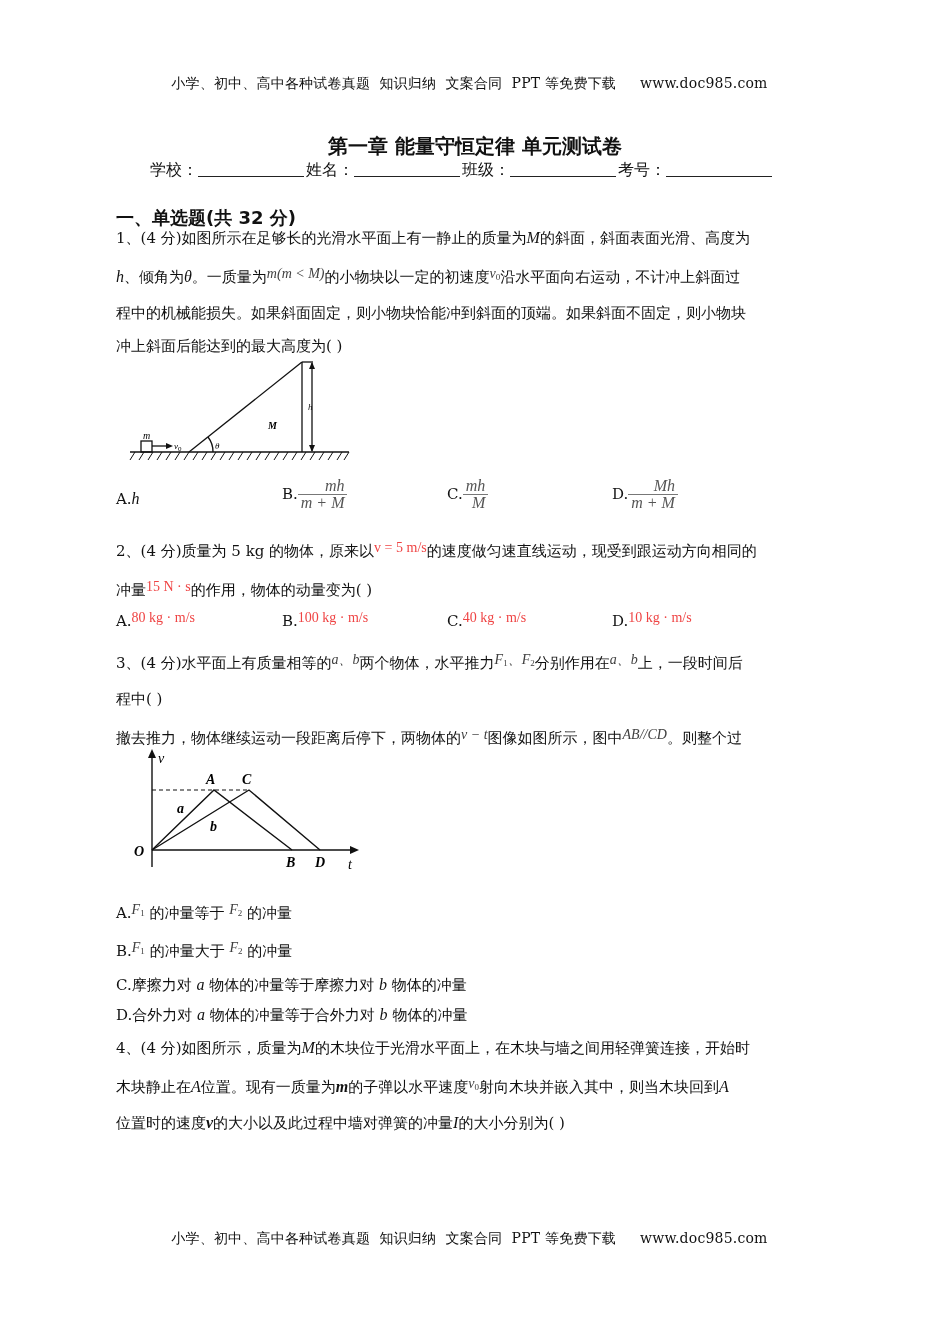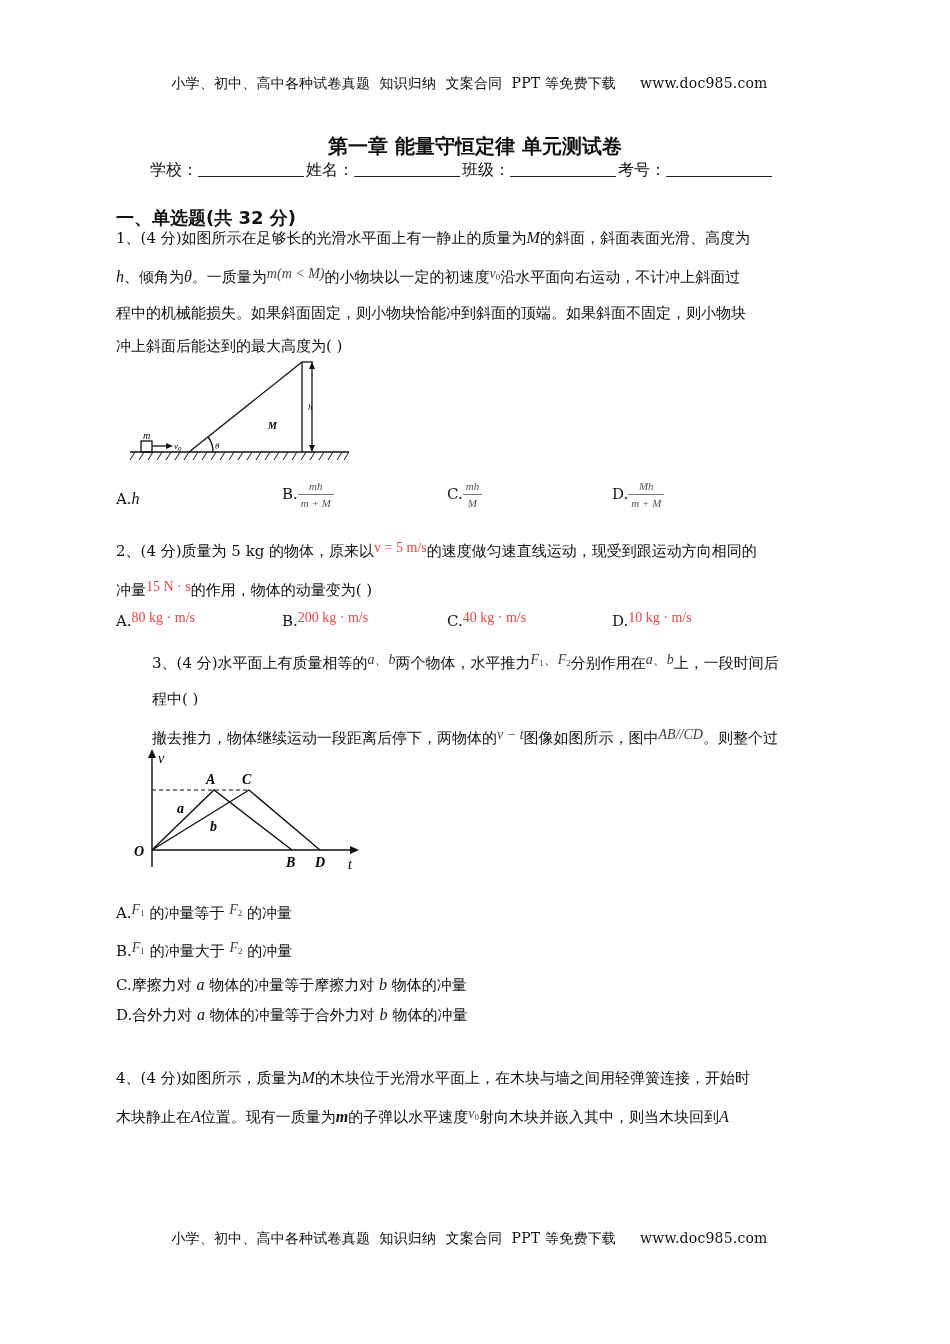--- a/index.html
+++ b/index.html
@@ -9,21 +9,21 @@
   .title { font-size: 20px; font-weight: bold; font-family: "DejaVu Sans", sans-serif; left: 0; right: 0; text-align: center; }
   .fields { font-size: 16px; white-space: nowrap; }
   .fields .blank { display: inline-block; width: 106px; border-bottom: 1px solid #222; height: 14px; vertical-align: -2px; margin-right: 2px; }
   .section { font-size: 18px; font-weight: bold; font-family: "DejaVu Sans", sans-serif; }
   .q { font-size: 15px; line-height: 36px; width: 720px; }
   .math { font-family: "Liberation Serif", "DejaVu Serif", serif; font-style: italic; color: #404040; font-size: 14px; vertical-align: 4px; }
   .mathup { font-family: "Liberation Serif", "DejaVu Serif", serif; color: #ef4444; font-size: 14px; vertical-align: 4px; }
   .it { font-family: "Liberation Serif", serif; font-style: italic; font-size: 16px; }
   .sub { font-size: 9px; vertical-align: -2px; font-style: normal; }
   .opt { font-size: 15px; white-space: nowrap; }
-  .frac { display: inline-block; text-align: center; vertical-align: middle; font-family: "Liberation Serif", serif; font-style: italic; color: #555; font-size: 11px; line-height: 16px; }
+  .frac { display: inline-block; text-align: right; vertical-align: middle; font-family: "Liberation Serif", serif; font-style: italic; color: #555; font-size: 16px; line-height: 16px; }
   .frac .num { display: block; padding: 0 3px; border-bottom: 1px solid #777; }
   .frac .den { display: block; padding: 0 3px; }
   svg text { font-family: "Liberation Serif", serif; font-style: italic; }
 </style>
 </head>
 <body>
 
 <div class="abs banner" style="left:162px; top:59px;">
   <span>小学、初中、高中各种试卷真题  知识归纳  文案合同  PPT 等免费下载</span><span style="display:inline-block;width:24px;"></span><span>www.doc985.com</span>
 </div>
@@ -95,25 +95,25 @@
 <div class="abs opt" style="left:116px; top:490px;"><span>A.</span><span class="it">h</span></div>
 <div class="abs opt" style="left:282px; top:478px;"><span>B.</span><span class="frac"><span class="num">mh</span><span class="den">m + M</span></span></div>
 <div class="abs opt" style="left:447px; top:478px;"><span>C.</span><span class="frac"><span class="num">mh</span><span class="den">M</span></span></div>
 <div class="abs opt" style="left:612px; top:478px;"><span>D.</span><span class="frac"><span class="num">Mh</span><span class="den">m + M</span></span></div>
 
 <div class="abs q" style="left:116px; top:530px;">
   <div><span>2、(4 分)</span><span>质量为 5 kg 的物体，原来以</span><span class="mathup">v = 5 m/s</span><span>的速度做匀速直线运动，现受到跟运动方向相同的</span></div>
   <div><span>冲量</span><span class="mathup">15 N · s</span><span>的作用，物体的动量变为(   )</span></div>
 </div>
 <div class="abs opt" style="left:116px; top:610px;"><span>A.</span><span class="mathup">80 kg · m/s</span></div>
-<div class="abs opt" style="left:282px; top:610px;"><span>B.</span><span class="mathup">200 kg · m/s</span></div>
+<div class="abs opt" style="left:282px; top:610px;"><span>B.</span><span class="mathup">100 kg · m/s</span></div>
 <div class="abs opt" style="left:447px; top:610px;"><span>C.</span><span class="mathup">40 kg · m/s</span></div>
 <div class="abs opt" style="left:612px; top:610px;"><span>D.</span><span class="mathup">10 kg · m/s</span></div>
 
-<div class="abs q" style="left:116px; top:642px;margin-left:36px;">
+<div class="abs q" style="left:116px; top:642px;">
   <div><span>3、(4 分)</span><span>水平面上有质量相等的</span><span class="math">a</span><span class="math">、</span><span class="math">b</span><span>两个物体，水平推力</span><span class="math"><span>F</span><span class="sub">1</span></span><span class="math">、</span><span class="math"><span>F</span><span class="sub">2</span></span><span>分别作用在</span><span class="math">a</span><span class="math">、</span><span class="math">b</span><span>上，一段时间后</span></div>
   <div>程中(   )</div>
   <div><span>撤去推力，物体继续运动一段距离后停下，两物体的</span><span class="math">v − t</span><span>图像如图所示，图中</span><span class="math">AB//CD</span><span>。则整个过</span></div>
 </div>
 
 <svg class="abs" style="left:125px; top:745px;" width="245" height="130">
   <g stroke="#111" stroke-width="1.4" fill="none">
     <line x1="27" y1="122" x2="27" y2="10"></line>
     <line x1="27" y1="105" x2="228" y2="105"></line>
     <line x1="27" y1="45" x2="124" y2="45" stroke-dasharray="4,3" stroke-width="1.1"></line>
@@ -131,20 +131,21 @@
   <text x="190" y="122" font-size="14" font-weight="bold">D</text>
   <text x="52" y="68" font-size="14" font-weight="bold">a</text>
   <text x="85" y="86" font-size="14" font-weight="bold">b</text>
 </svg>
 
 <div class="abs opt" style="left:116px; top:902px;"><span>A.</span><span class="math"><span>F</span><span class="sub">1</span></span> <span>的冲量等于</span> <span class="math"><span>F</span><span class="sub">2</span></span> <span>的冲量</span></div>
 <div class="abs opt" style="left:116px; top:940px;"><span>B.</span><span class="math"><span>F</span><span class="sub">1</span></span> <span>的冲量大于</span> <span class="math"><span>F</span><span class="sub">2</span></span> <span>的冲量</span></div>
 <div class="abs opt" style="left:116px; top:976px;"><span>C.</span><span>摩擦力对</span> <span class="it">a</span> <span>物体的冲量等于摩擦力对</span> <span class="it">b</span> <span>物体的冲量</span></div>
 <div class="abs opt" style="left:116px; top:1006px;"><span>D.</span><span>合外力对</span> <span class="it">a</span> <span>物体的冲量等于合外力对</span> <span class="it">b</span> <span>物体的冲量</span></div>
 
-<div class="abs q" style="left:116px; top:1060px;">
+<div class="abs q" style="left:116px; top:1030px;">
   <div><span>4、(4 分)</span><span>如图所示，质量为</span><span class="it">M</span><span>的木块位于光滑水平面上，在木块与墙之间用轻弹簧连接，开始时</span></div>
   <div><span>木块静止在</span><span class="it">A</span><span>位置。现有一质量为</span><span class="it" style="font-weight:bold;">m</span><span>的子弹以水平速度</span><span class="math"><span>v</span><span class="sub">0</span></span><span>射向木块并嵌入其中，则当木块回到</span><span class="it">A</span></div>
+  <div><span>位置时的速度</span><span class="it" style="font-weight:bold;">v</span><span>的大小以及此过程中墙对弹簧的冲量</span><span class="it">I</span><span>的大小分别为(   )</span></div>
 </div>
 
 <div class="abs banner" style="left:162px; top:1214px;">
   <span>小学、初中、高中各种试卷真题  知识归纳  文案合同  PPT 等免费下载</span><span style="display:inline-block;width:24px;"></span><span>www.doc985.com</span>
 </div>
 
 </body></html>

